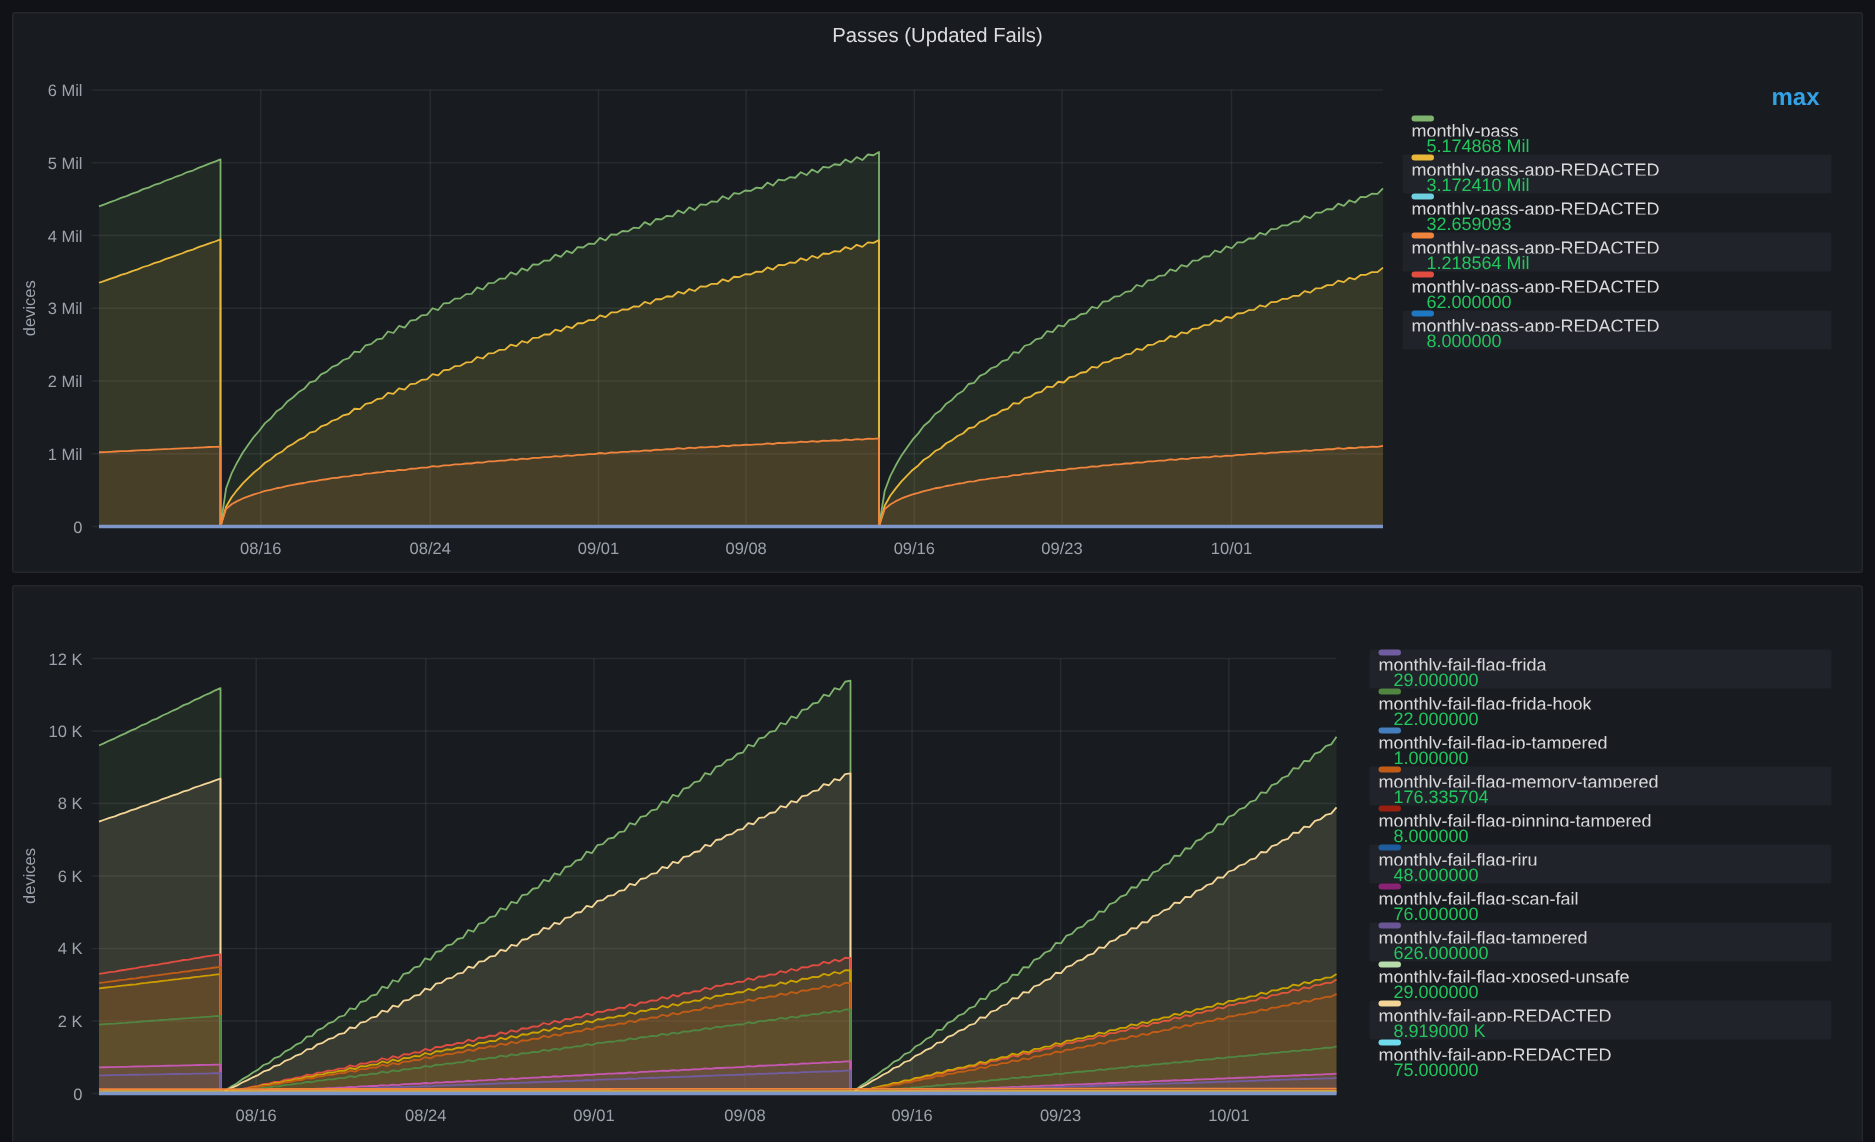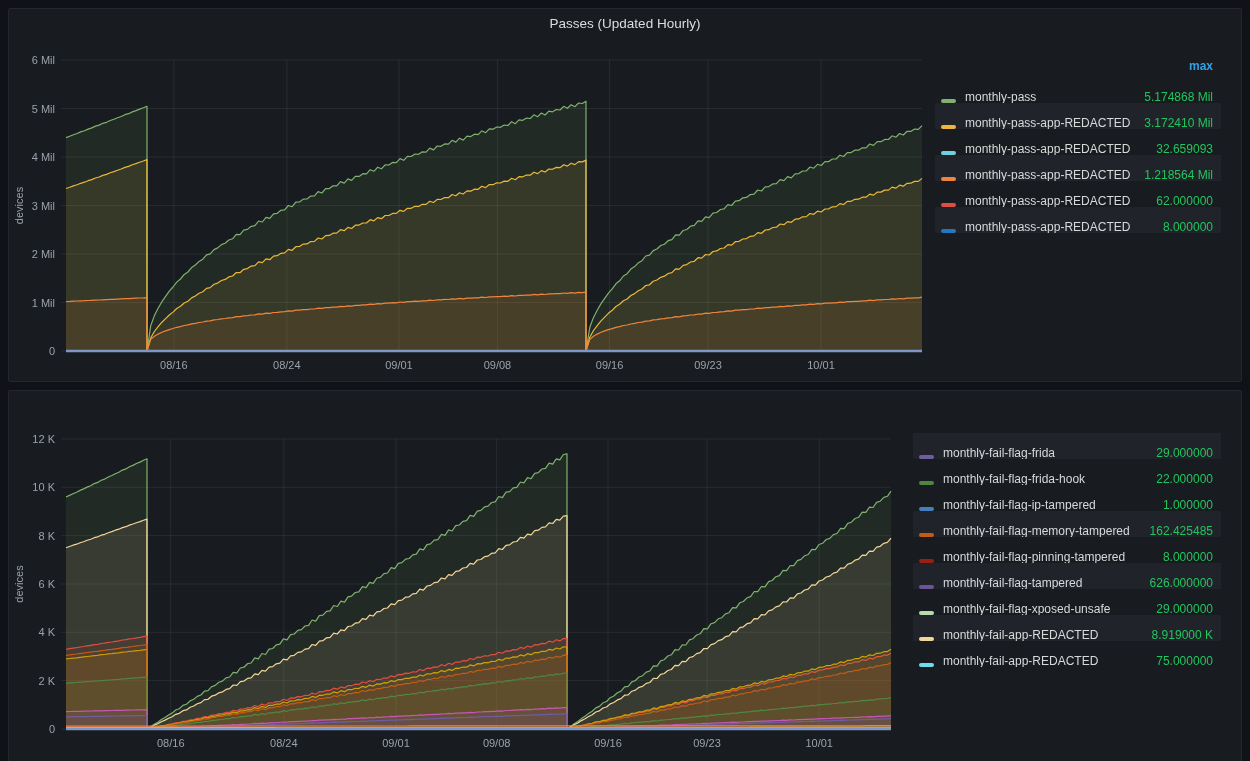--- a/index.html
+++ b/index.html
@@ -17,38 +17,38 @@
   .panel-title{
     height:30px;line-height:30px;text-align:center;
     color:#DCDDE1;font-size:13.5px;font-weight:500;cursor:pointer;
   }
   svg.chart{position:absolute;left:0;top:30px;display:block}
   .legend{position:absolute;font-size:12px;line-height:1}
   #legend-0{top:46px;right:20px;width:286px}
   #legend-1{top:42px;right:20px;width:308px}
   .legend-header{
     height:22px;line-height:22px;text-align:right;padding-right:8px;
-    color:#33A2E5;font-weight:700;font-size:12px;cursor:pointer;
+    color:#33A2E5;font-weight:700;font-size:16px;cursor:pointer;
   }
   .legend-row{
-    display:flex;align-items:flex-end;height:26px;
-    padding:0 8px 0 6px;cursor:pointer;border-radius:1px;
+    display:flex;align-items:flex-start;height:26px;
+    padding:0 8px 0 6px;cursor:pointer;border-radius:1px;flex-direction:column;
   }
   .legend-row.striped{background:#202329}
   .swatch{display:inline-block;width:15px;height:4px;border-radius:2px;margin-right:9px;flex:0 0 auto}
   .series-label{color:#D8D9DA;flex:1;white-space:nowrap;overflow:hidden}
   .series-value{color:#22c55e;margin-left:10px;white-space:nowrap;text-align:right}
 </style>
 </head>
 <body>
 
 <div>
 
   <section class="panel" id="panel-passes">
-    <div class="panel-title">Passes (Updated Hourly)</div>
+    <div class="panel-title">Passes (Updated Fails)</div>
     <svg class="chart" width="935" height="345">
         <line x1="52" y1="312" x2="913" y2="312" stroke="rgba(255,255,255,0.07)" stroke-width="1"></line>
         <text x="46" y="316" fill="#9BA2AB" font-size="11" text-anchor="end">0</text>
         <line x1="52" y1="263.5" x2="913" y2="263.5" stroke="rgba(255,255,255,0.07)" stroke-width="1"></line>
         <text x="46" y="267.5" fill="#9BA2AB" font-size="11" text-anchor="end">1 Mil</text>
         <line x1="52" y1="215" x2="913" y2="215" stroke="rgba(255,255,255,0.07)" stroke-width="1"></line>
         <text x="46" y="219" fill="#9BA2AB" font-size="11" text-anchor="end">2 Mil</text>
         <line x1="52" y1="166.5" x2="913" y2="166.5" stroke="rgba(255,255,255,0.07)" stroke-width="1"></line>
         <text x="46" y="170.5" fill="#9BA2AB" font-size="11" text-anchor="end">3 Mil</text>
         <line x1="52" y1="118" x2="913" y2="118" stroke="rgba(255,255,255,0.07)" stroke-width="1"></line>
@@ -188,28 +188,38 @@
           <span class="series-value">22.000000</span>
         </div>
         <div class="legend-row">
           <span class="swatch" style="background: rgb(68, 126, 188);"></span>
           <span class="series-label">monthly-fail-flag-ip-tampered</span>
           <span class="series-value">1.000000</span>
         </div>
         <div class="legend-row striped">
           <span class="swatch" style="background: rgb(193, 92, 23);"></span>
           <span class="series-label">monthly-fail-flag-memory-tampered</span>
-          <span class="series-value">162.425485</span>
+          <span class="series-value">176.335704</span>
         </div>
         <div class="legend-row">
           <span class="swatch" style="background: rgb(153, 31, 16);"></span>
           <span class="series-label">monthly-fail-flag-pinning-tampered</span>
           <span class="series-value">8.000000</span>
         </div>
         <div class="legend-row striped">
+          <span class="swatch" style="background: rgb(31, 92, 158);"></span>
+          <span class="series-label">monthly-fail-flag-riru</span>
+          <span class="series-value">48.000000</span>
+        </div>
+        <div class="legend-row">
+          <span class="swatch" style="background: rgb(138, 35, 115);"></span>
+          <span class="series-label">monthly-fail-flag-scan-fail</span>
+          <span class="series-value">76.000000</span>
+        </div>
+        <div class="legend-row striped">
           <span class="swatch" style="background: rgb(106, 86, 148);"></span>
           <span class="series-label">monthly-fail-flag-tampered</span>
           <span class="series-value">626.000000</span>
         </div>
         <div class="legend-row">
           <span class="swatch" style="background: rgb(183, 219, 171);"></span>
           <span class="series-label">monthly-fail-flag-xposed-unsafe</span>
           <span class="series-value">29.000000</span>
         </div>
         <div class="legend-row striped">

